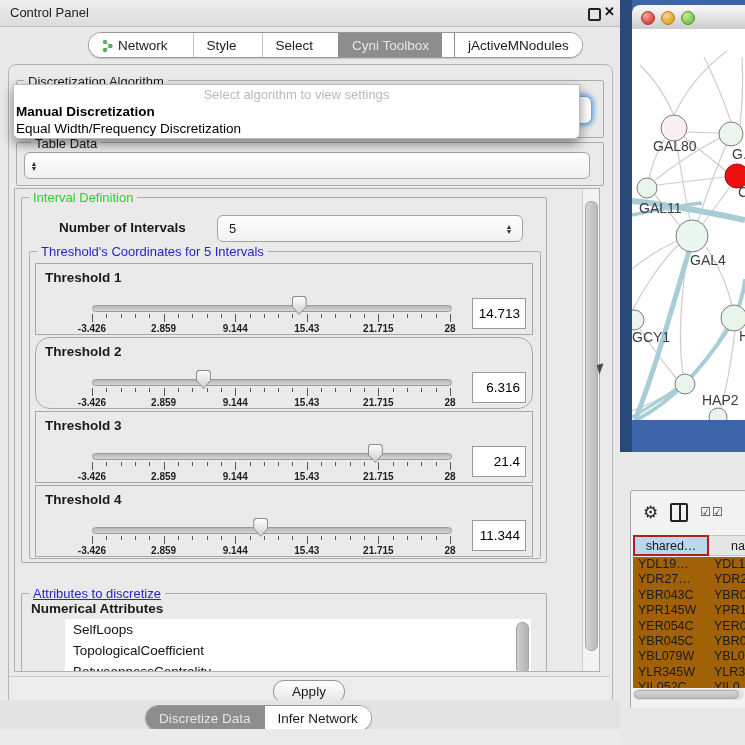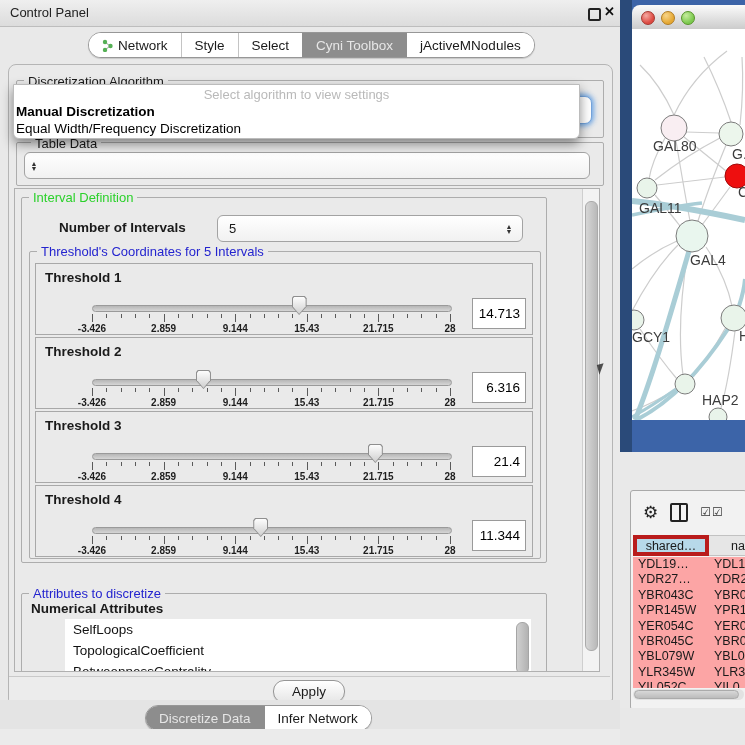--- a/index.html
+++ b/index.html
@@ -102,25 +102,25 @@
   .tp-header{left:620px;top:452px;width:125px;height:38px;background:#e9e9e9;}
   .tp-panel{left:630px;top:490px;width:115px;height:218px;border:1px solid #a9a9a9;border-radius:3px;
             background:#f2f2f2;overflow:hidden;}
   .tp-toolbar{position:absolute;left:0;top:0;width:100%;height:42px;display:flex;align-items:center;gap:12px;
               padding-left:12px;box-sizing:border-box;}
   .gear{font-size:17px;color:#222;line-height:17px;}
   .colicon{width:14px;height:15px;border:2px solid #222;border-radius:2px;position:relative;}
   .colicon:before{content:"";position:absolute;left:50%;top:0;width:2px;height:100%;background:#222;}
   .checks{font-size:12px;color:#333;letter-spacing:1px;}
   .tp-headrow{position:absolute;left:2px;top:44px;width:113px;height:21px;display:flex;}
-  .tp-h1{width:76px;background:#b7d9e9;border:4px solid #b91c1c;box-sizing:border-box;
+  .tp-h1{width:76px;background:#b7d9e9;border:2px solid #b91c1c;box-sizing:border-box;
          font-size:12.5px;display:flex;align-items:center;justify-content:center;}
   .tp-h2{width:37px;background:#e6e6e6;border:1px solid #c2c2c2;border-left:none;box-sizing:border-box;
          font-size:12.5px;display:flex;align-items:center;justify-content:flex-end;overflow:hidden;}
-  .tp-rows{position:absolute;left:2px;top:66px;width:113px;height:131px;overflow:hidden;background:#fca5a5;}
+  .tp-rows{position:absolute;left:2px;top:66px;width:113px;height:131px;overflow:hidden;background:#a16207;}
   .tp-row{display:flex;height:15.4px;font-size:12.5px;}
   .tp-c1{width:76px;padding-left:5px;box-sizing:border-box;overflow:hidden;white-space:nowrap;}
   .tp-c2{width:37px;padding-left:5px;box-sizing:border-box;overflow:hidden;white-space:nowrap;}
   .hsb{position:absolute;left:2px;top:198px;width:111px;height:11px;background:#e2e2e2;border-radius:6px;}
   .hsb-thumb{position:absolute;left:1px;top:1px;width:105px;height:9px;border-radius:5px;
              background:linear-gradient(#d8d8d8,#bcbcbc);border:1px solid #ababab;box-sizing:border-box;}
   .below-tp{left:620px;top:708px;width:125px;height:37px;background:#e8e8e8;}
 
   .mouse-cursor{left:598px;top:364px;width:0;height:0;border-left:7px solid #333;
                 border-bottom:10px solid transparent;transform:rotate(-15deg);opacity:.85;}
@@ -131,21 +131,21 @@
 
 <div id="app">
 
   <div class="abs lp-titlebar">
     <span class="abs lp-title">Control Panel</span>
     <span class="abs float-icon"></span>
     <span class="abs close-icon">✕</span>
   </div>
 
   <div class="abs tabrow">
-    <div class="seg abs" style="left:88px;top:5px;">
+    <div class="seg abs" style="left:88px;top:5px;gap:12px;">
         <div class="seg-tab">
           <svg width="11" height="13">
             <line x1="3" y1="3" x2="8" y2="7" stroke="#999"></line>
             <line x1="3" y1="11" x2="8" y2="7" stroke="#999"></line>
             <circle cx="3" cy="3" r="2.2" fill="#55b055"></circle>
             <circle cx="3" cy="11" r="2.2" fill="#55b055"></circle>
             <circle cx="8.5" cy="7" r="2.2" fill="#55b055"></circle>
           </svg>
           <span>Network</span>
         </div>
@@ -245,21 +245,21 @@
               <span style="left: 60%;">15.43</span>
               <span style="left: 80%;">21.715</span>
               <span style="left: 100%;">28</span>
             </div>
             <div class="th-thumb" style="left: calc(57.7197% - 7px);">
               <i></i>
             </div>
           </div>
           <input class="th-value" value="14.713" style="">
         </div>
-        <div class="threshold-box" style="top: 74px;">
+        <div class="threshold-box" style="top: 74px; border-radius: 15px;">
           <div class="th-label">Threshold 2</div>
           <div class="th-slider">
             <div class="th-track"></div>
             <div class="th-ticks">
               <div class="tick major" style="left: 0%;"></div>
               <div class="tick" style="left: 4%;"></div>
               <div class="tick" style="left: 8%;"></div>
               <div class="tick" style="left: 12%;"></div>
               <div class="tick" style="left: 16%;"></div>
               <div class="tick major" style="left: 20%;"></div>
@@ -386,21 +386,21 @@
             </div>
             <div class="th-thumb" style="left: calc(46.9993% - 7px);">
               <i></i>
             </div>
           </div>
           <input class="th-value" value="11.344" style="">
         </div>
       </div>
 
     <div class="abs grp" style="left:6px;top:404px;width:524px;height:90px;"></div>
-    <span class="grp-title t-blue abs" style="left:14px;top:397px;">Attributes to discretize</span>
+    <span class="grp-title t-blue abs" style="left:14px;top:397px;text-decoration:underline;">Attributes to discretize</span>
     <span class="abs bold fs135" style="left:16px;top:412px;">Numerical Attributes</span>
     <div class="abs attr-list" style="left:50px;top:430px;">
       <div>
           <div class="attr-item">SelfLoops</div>
           <div class="attr-item">TopologicalCoefficient</div>
           <div class="attr-item">BetweennessCentrality</div>
         </div>
       <div class="attr-vsb"></div>
     </div>
   </div>

